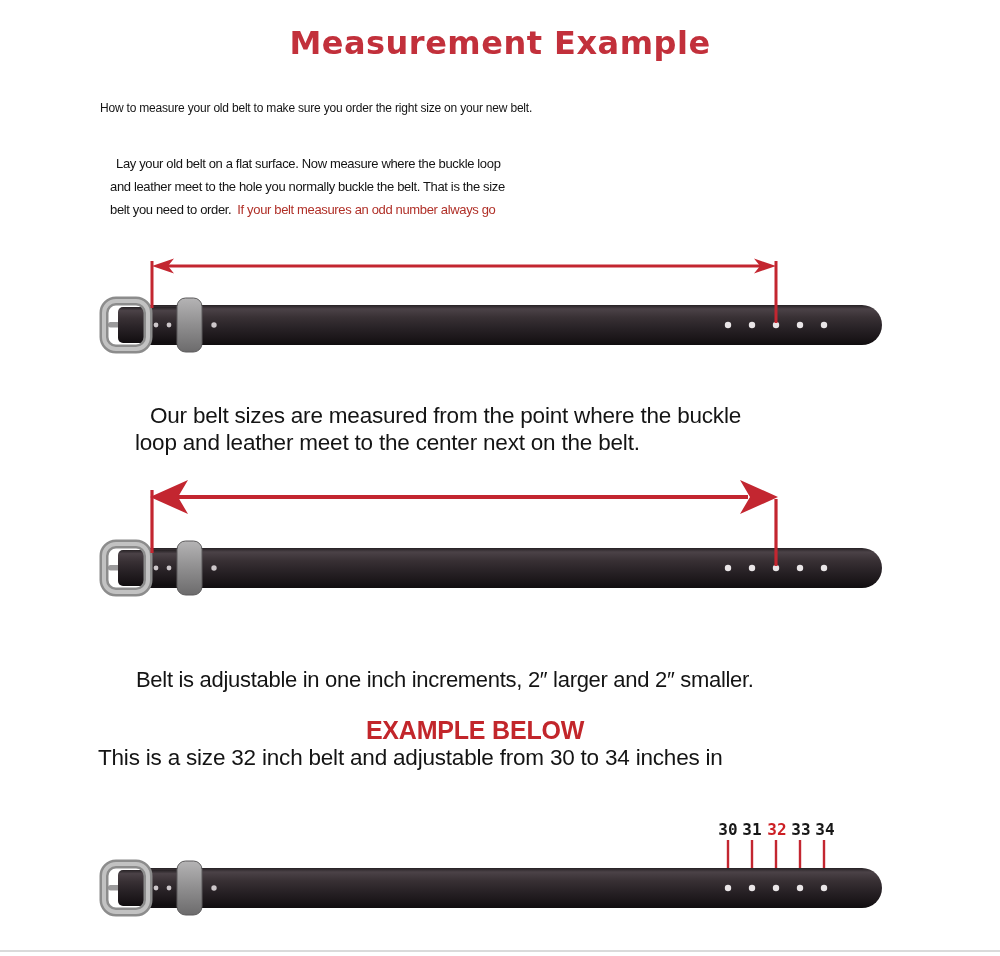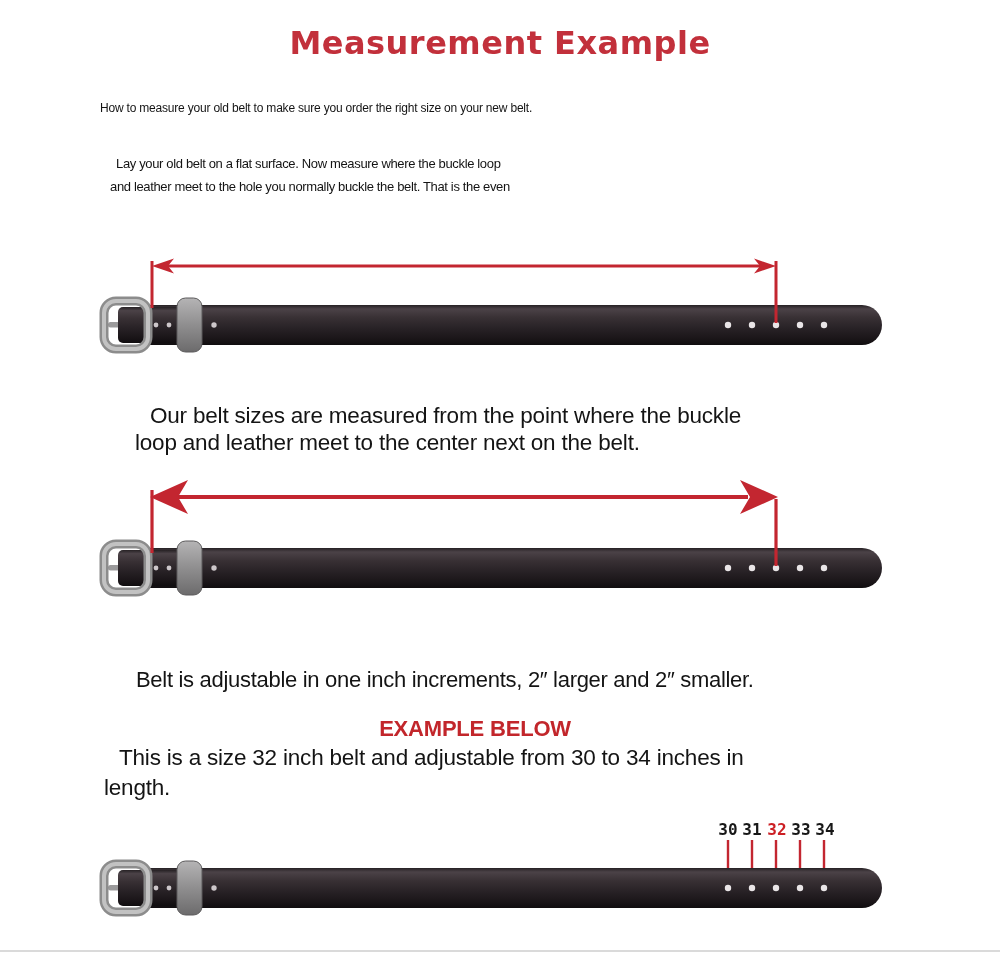--- a/index.html
+++ b/index.html
@@ -10,22 +10,22 @@
          color:#c2303b;letter-spacing:.5px;}
   .intro{position:absolute;top:101px;left:100px;margin:0;font-size:12px;letter-spacing:-.2px;}
   .instructions{position:absolute;top:152px;left:110px;font-size:13px;line-height:23px;letter-spacing:-.35px;}
   .iline.first{padding-left:6px;}
   .red{color:#b03028;}
   .gap-left{margin-left:6px;}
   .sizing-note{position:absolute;top:402px;left:135px;font-size:22.5px;line-height:27px;letter-spacing:-.2px;}
   .sizing-note .first{padding-left:15px;text-align:center;}
   .adjustability{position:absolute;top:655px;left:124px;margin:12px;font-size:22px;letter-spacing:-.3px;}
   .example-heading{position:absolute;top:716px;left:0;width:950px;text-align:center;
-                   font-size:22px;font-weight:bold;color:#c2262b;letter-spacing:-.2px;}
-  .example-desc{position:absolute;top:743px;left:104px;font-size:22.5px;line-height:30px;letter-spacing:-.2px;}
+                   font-size:25px;font-weight:bold;color:#c2262b;letter-spacing:-.2px;}
+  .example-desc{position:absolute;top:743px;left:83px;font-size:22.5px;line-height:30px;letter-spacing:-.2px;}
   .example-desc .first{padding-left:15px;}
   .belt-svg{position:absolute;left:0;width:1000px;}
   .b1{top:250px;height:118px;}
   .b2{top:470px;height:132px;}
   .b3{top:808px;height:148px;}
   .redline{stroke:#c32630;}
   .redfill{fill:#c32630;}
   .size-label{font-family:"DejaVu Sans Mono",monospace;font-size:16px;font-weight:bold;fill:#171717;}
   .size-label.highlight{fill:#cc1f24;}
   .bottom-line{position:absolute;top:950px;left:0;width:1000px;height:2px;background:#dadada;}
@@ -68,21 +68,22 @@
 </svg>
 
 <div class="page">
 
   <h1 class="title">Measurement Example</h1>
 
   <p class="intro">How to measure your old belt to make sure you order the right size on your new belt.</p>
 
   <div class="instructions">
     <div class="iline first">Lay your old belt on a flat surface. Now measure where the buckle loop</div>
-    <div class="iline">and leather meet to the hole you normally buckle the belt. That is the even</div>
+    <div class="iline">and leather meet to the hole you normally buckle the belt. That is the size</div>
+    <div class="iline"><span>belt you need to order.</span><span class="red gap-left">If your belt measures an odd number always go</span></div>
   </div>
 
   <svg class="belt-svg b1" viewBox="0 0 1000 118">
     <g transform="translate(0,55)">
       <use href="#beltGfx"></use>
     </g>
     <g>
       <line class="redline" x1="160" y1="16" x2="768" y2="16" stroke-width="3.2"></line>
       <polygon class="redfill" points="152,16 174,8.5 168,16 174,23.5"></polygon>
       <polygon class="redfill" points="776,16 754,8.5 760,16 754,23.5"></polygon>
@@ -108,21 +109,20 @@
       <line class="redline" x1="776" y1="29" x2="776" y2="96" stroke-width="3.2"></line>
     </g>
   </svg>
 
   <p class="adjustability">Belt is adjustable in one inch increments, 2″ larger and 2″ smaller.</p>
 
   <div class="example-heading">EXAMPLE BELOW</div>
 
   <div class="example-desc">
     <div class="first">This is a size 32 inch belt and adjustable from 30 to 34 inches in</div>
-    <div>length.</div>
   </div>
 
   <svg class="belt-svg b3" viewBox="0 0 1000 148">
     <g>
       <text class="size-label" x="728" y="27" text-anchor="middle">30</text>
       <text class="size-label" x="752" y="27" text-anchor="middle">31</text>
       <text class="size-label highlight" x="777" y="27" text-anchor="middle">32</text>
       <text class="size-label" x="801" y="27" text-anchor="middle">33</text>
       <text class="size-label" x="825" y="27" text-anchor="middle">34</text>
     </g>

